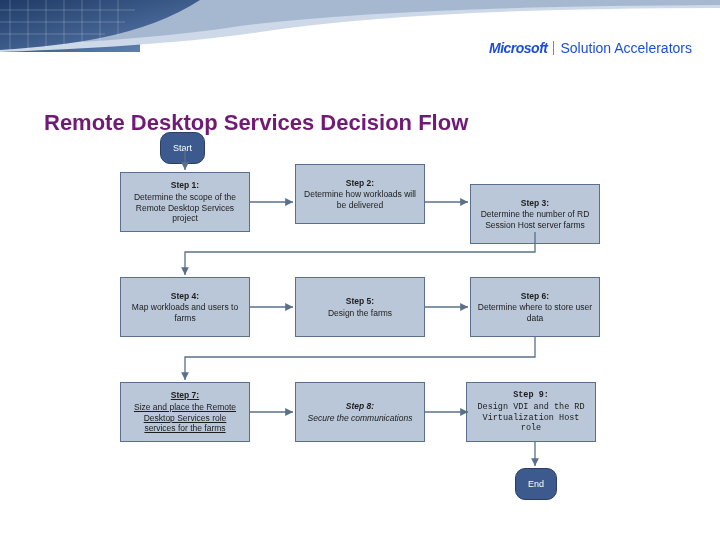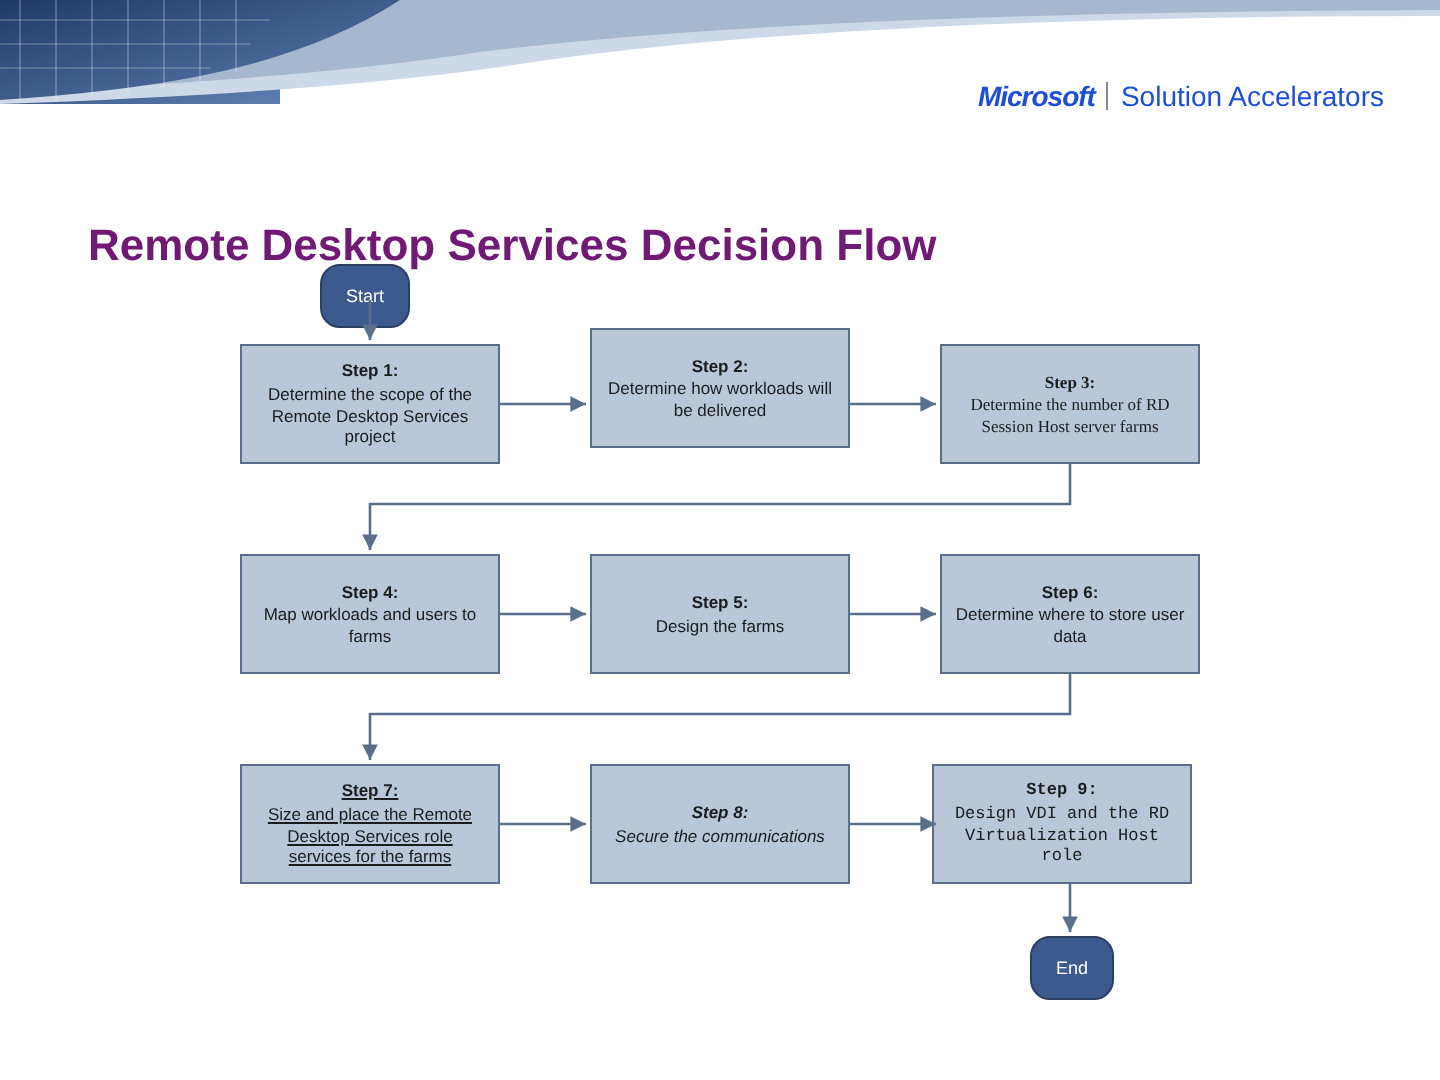--- a/index.html
+++ b/index.html
@@ -129,21 +129,21 @@
   <div class="pill" style="left:40px; top:0;">Start</div>
 
   <div class="box" style="left:0; top:40px;">
     <span class="step-label">Step 1:</span>
     <span>Determine the scope of the Remote Desktop Services project</span>
   </div>
   <div class="box" style="left:175px; top:32px;">
     <span class="step-label">Step 2:</span>
     <span>Determine how workloads will be delivered</span>
   </div>
-  <div class="box" style="left:350px; top:40px;font-family:Liberation Serif, serif;">
+  <div class="box" style="left:350px; top:52px;">
     <span class="step-label">Step 3:</span>
     <span>Determine the number of RD Session Host server farms</span>
   </div>
 
   <div class="box" style="left:0; top:145px;">
     <span class="step-label">Step 4:</span>
     <span>Map workloads and users to farms</span>
   </div>
   <div class="box" style="left:175px; top:145px;">
     <span class="step-label">Step 5:</span>

